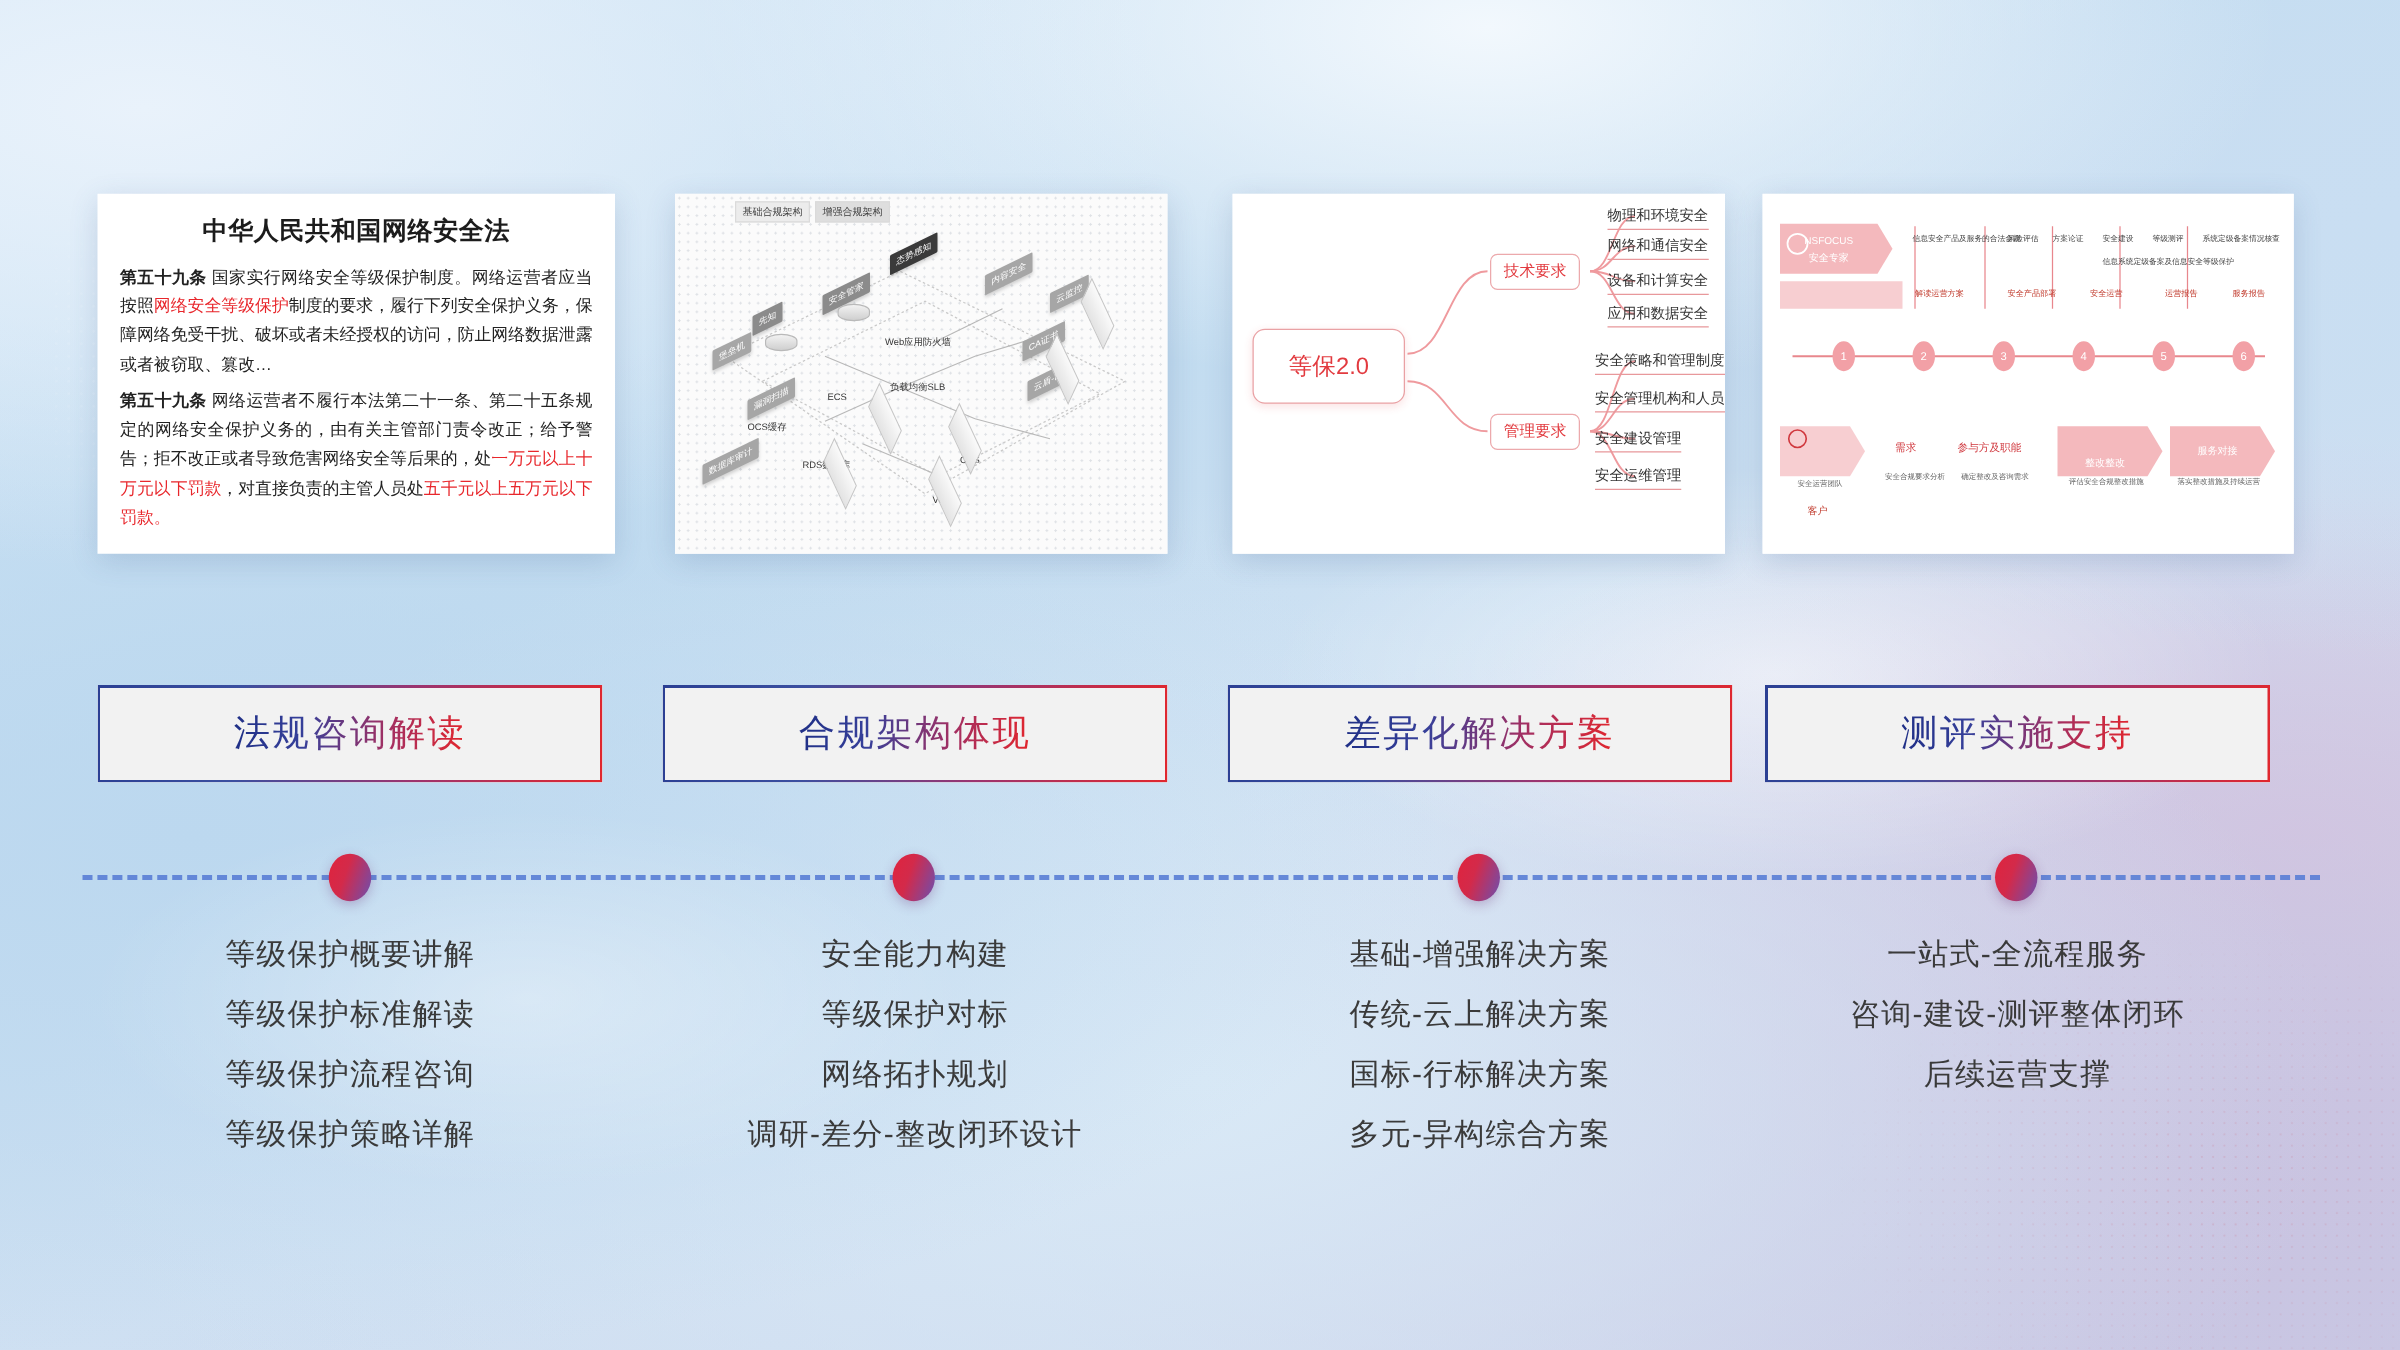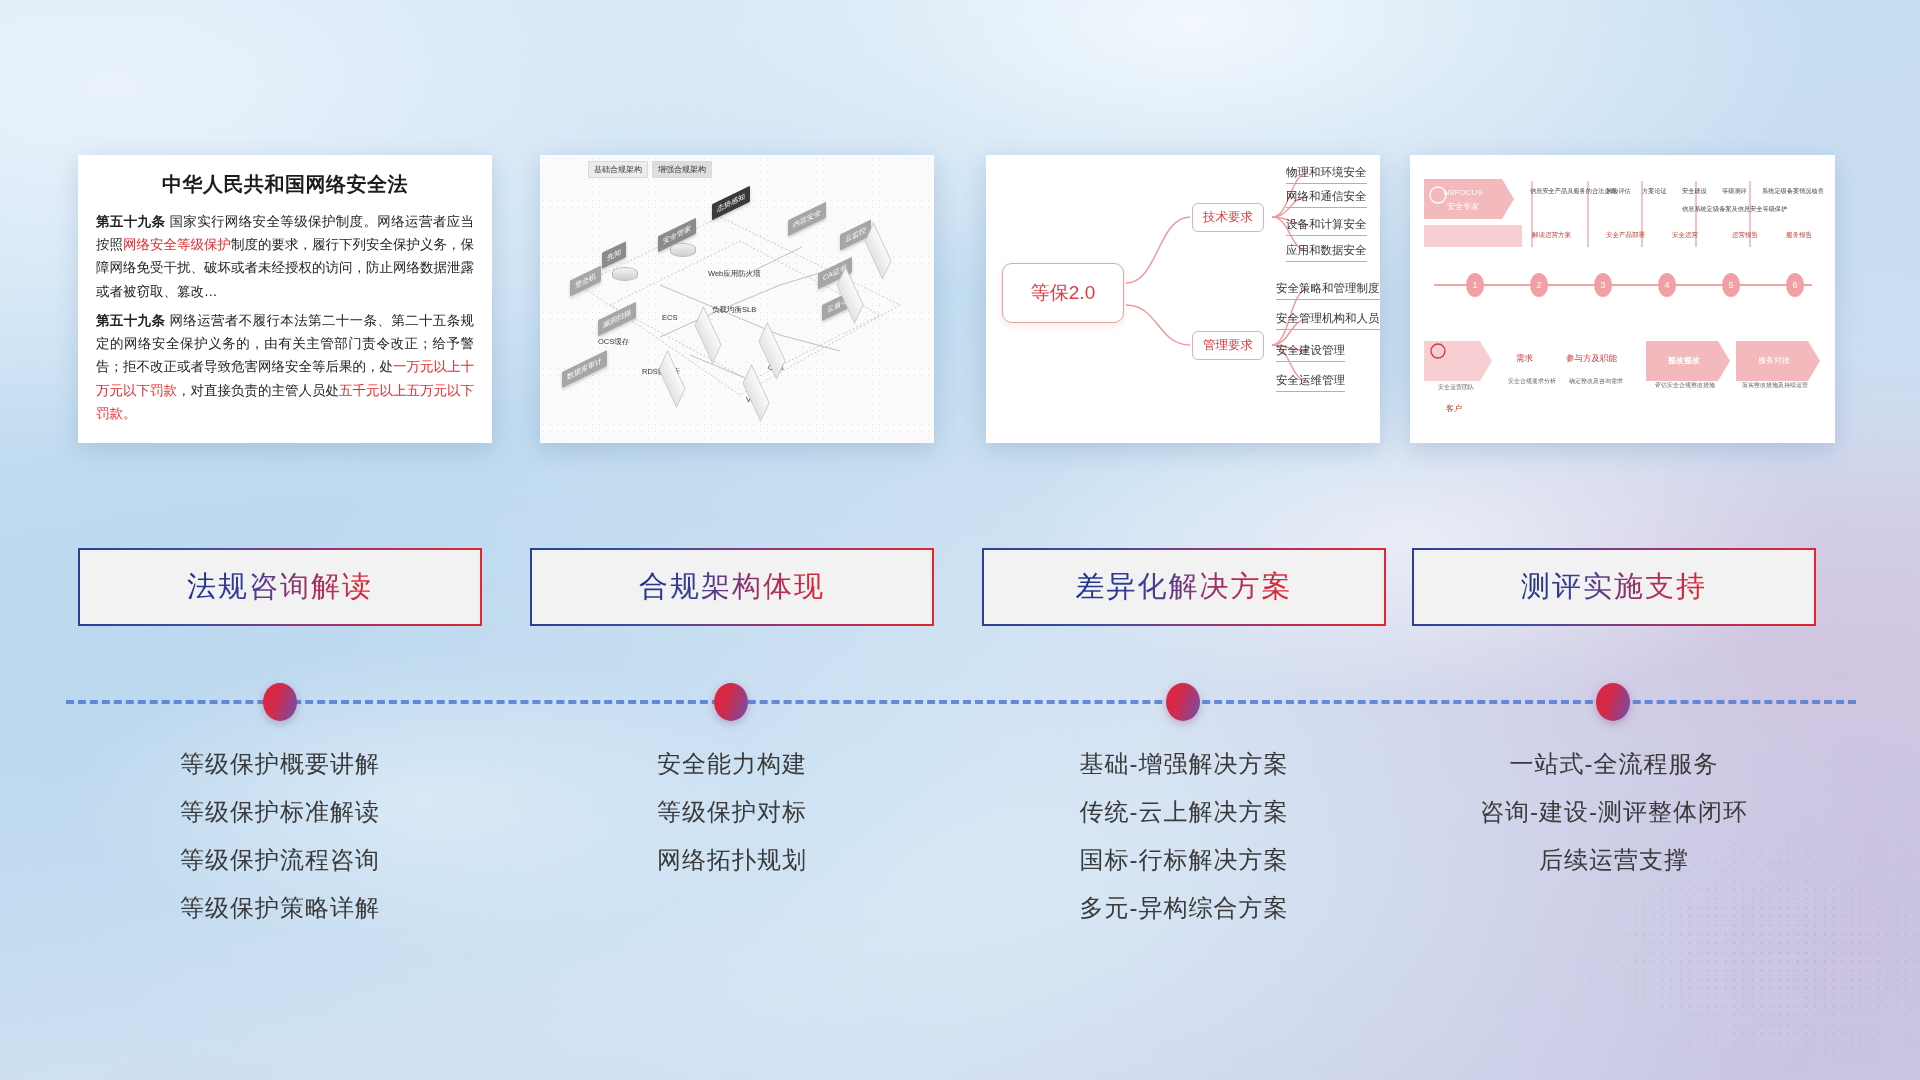--- a/index.html
+++ b/index.html
@@ -364,21 +364,21 @@
         <div class="ns-num" style="left:184px; top:118px;">3</div>
         <div class="ns-num" style="left:248px; top:118px;">4</div>
         <div class="ns-num" style="left:312px; top:118px;">5</div>
         <div class="ns-num" style="left:376px; top:118px;">6</div>
 
         <div class="ns-band" style="left:16px; top:198px; width:56px; height:14px; color:#c0392b;margin-top:48px;">客户</div>
         <div class="ns-small" style="left:8px; top:228px; width:76px;">安全运营团队</div>
 
         <div class="ns-red" style="left:106px; top:198px;">需求</div>
         <div class="ns-red" style="left:156px; top:198px;">参与方及职能</div>
-        <div class="ns-band" style="left:238px; top:198px; width:72px; height:14px;font-weight:bold;">整改整改</div>
+        <div class="ns-band" style="left:238px; top:208px; width:72px; height:14px;">整改整改</div>
         <div class="ns-band" style="left:328px; top:198px; width:72px; height:14px;">服务对接</div>
 
         <div class="ns-small" style="left:92px; top:222px; width:60px;">安全合规要求分析</div>
         <div class="ns-small" style="left:150px; top:222px; width:72px;">确定整改及咨询需求</div>
         <div class="ns-small" style="left:236px; top:226px; width:78px;">评估安全合规整改措施</div>
         <div class="ns-small" style="left:326px; top:226px; width:78px;">落实整改措施及持续运营</div>
       </div>
     </div>
   </div>
 
@@ -409,20 +409,21 @@
     <div class="list" id="list-0">
       <div class="list-item">等级保护概要讲解</div>
       <div class="list-item">等级保护标准解读</div>
       <div class="list-item">等级保护流程咨询</div>
       <div class="list-item">等级保护策略详解</div>
     </div>
     <div class="list" id="list-1">
       <div class="list-item">安全能力构建</div>
       <div class="list-item">等级保护对标</div>
       <div class="list-item">网络拓扑规划</div>
+      <div class="list-item">调研-差分-整改闭环设计</div>
     </div>
     <div class="list" id="list-2">
       <div class="list-item">基础-增强解决方案</div>
       <div class="list-item">传统-云上解决方案</div>
       <div class="list-item">国标-行标解决方案</div>
       <div class="list-item">多元-异构综合方案</div>
     </div>
     <div class="list" id="list-3">
       <div class="list-item">一站式-全流程服务</div>
       <div class="list-item">咨询-建设-测评整体闭环</div>

